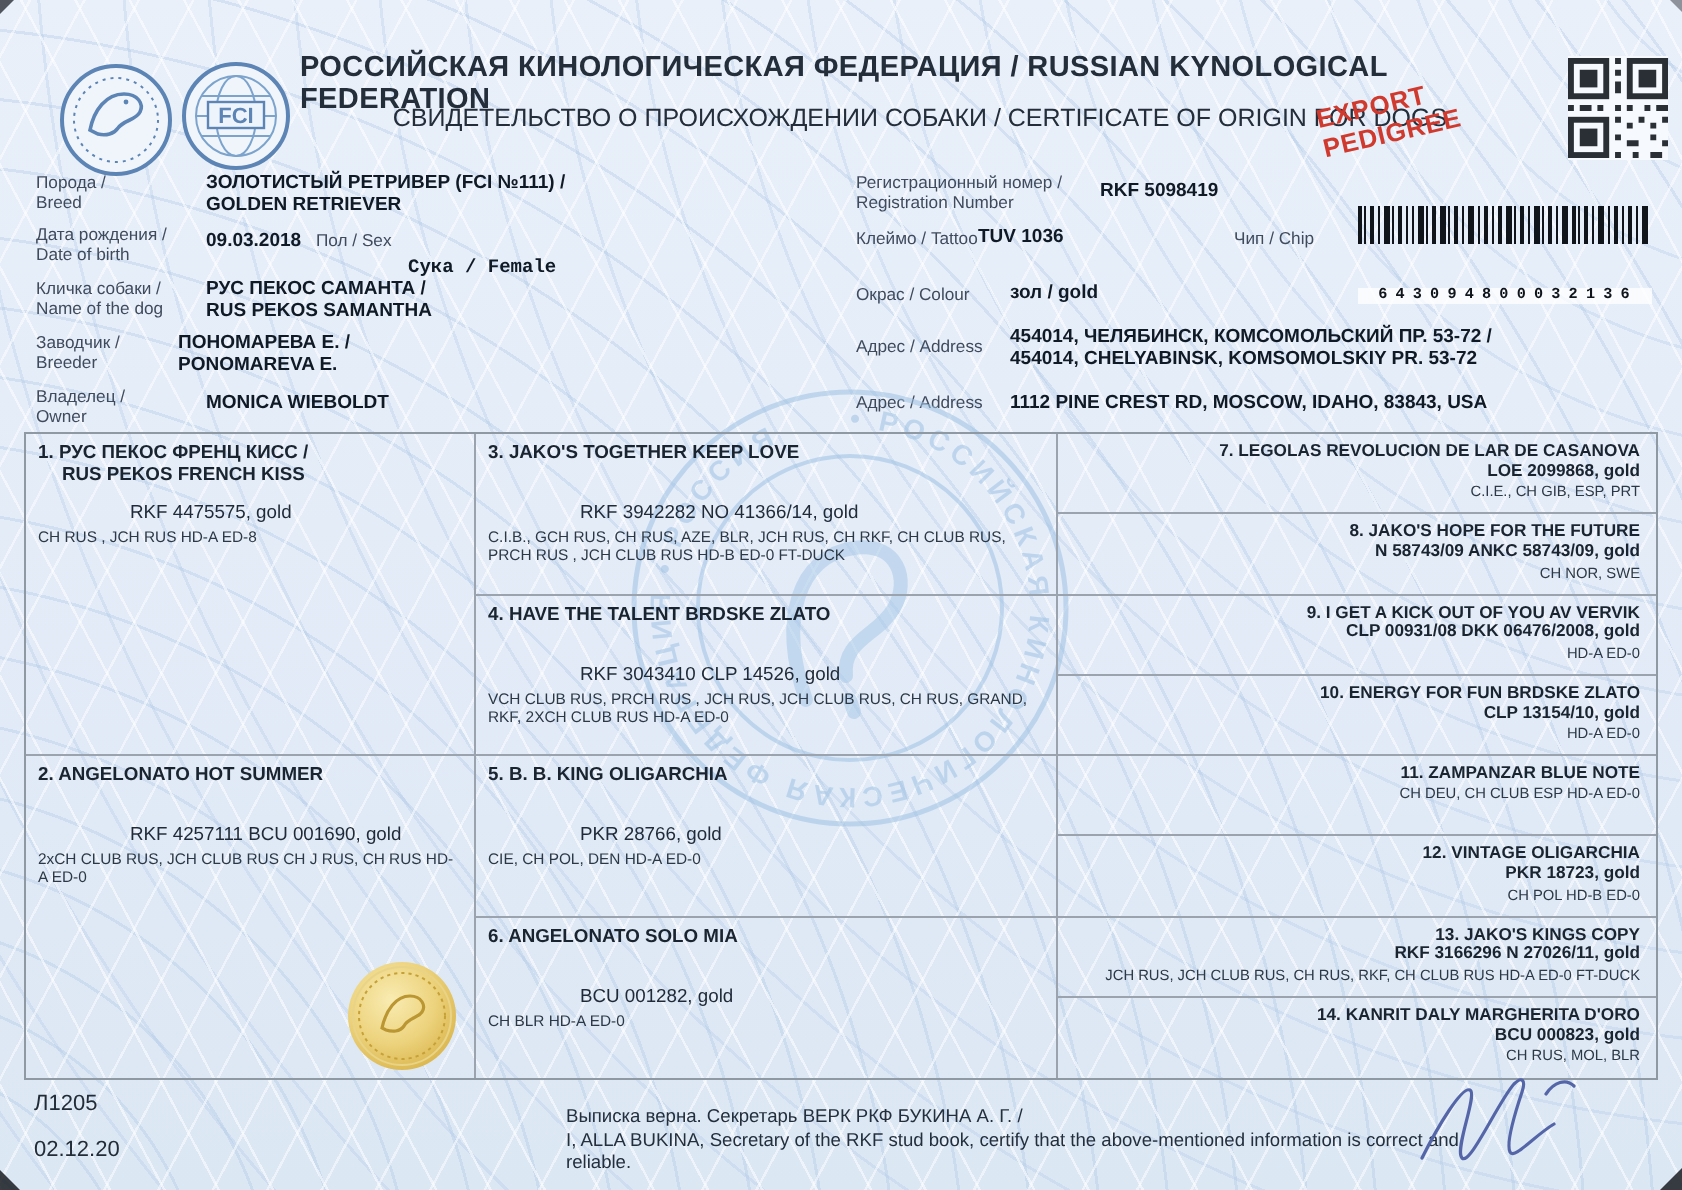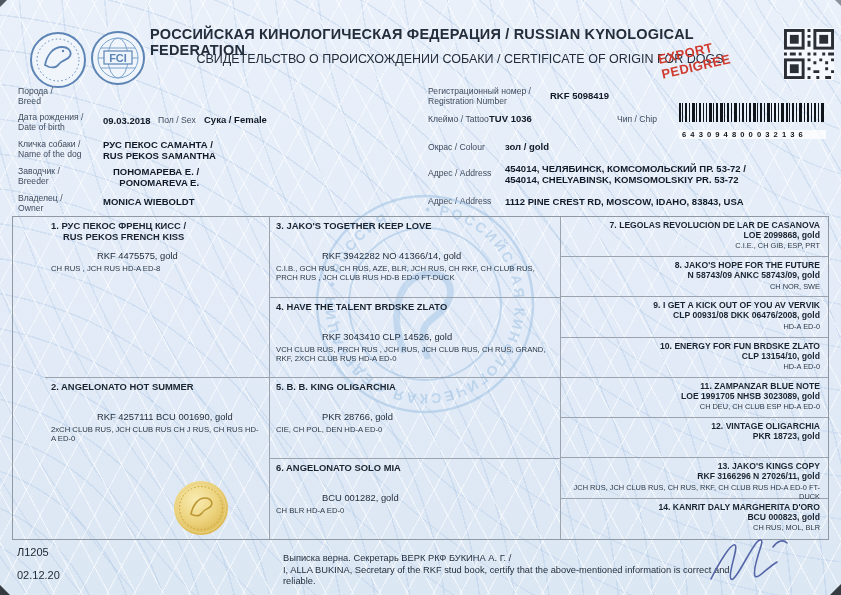--- a/index.html
+++ b/index.html
@@ -23,30 +23,30 @@
   .title2{position:absolute;left:150px;top:52px;width:620px;text-align:center;font-size:12.5px;font-weight:normal;color:#242e3b;}
   .export-stamp{position:absolute;left:660px;top:52px;width:120px;color:#d03a2e;font-size:13px;font-weight:bold;letter-spacing:.4px;transform:rotate(-13deg);transform-origin:left center;}
   .qr{position:absolute;left:784px;top:28px;width:50px;height:52px;background:#f6f9fd;}
 
   
   .flabel{position:absolute;font-size:8.6px;line-height:10.2px;color:#3f4b5d;white-space:pre-line;}
   .fvalue{position:absolute;font-size:9.5px;line-height:11px;font-weight:bold;color:#101a27;white-space:pre-line;}
 
   
   .barcode-wrap{position:absolute;left:679px;top:103px;width:147px;}
-  .barcode-digits{font-family:Liberation Sans, sans-serif;font-size:7.6px;font-weight:bold;letter-spacing:4.1px;color:#10151c;background:rgba(255,255,255,.75);margin-top:4px;padding-left:3px;}
+  .barcode-digits{font-family:Liberation Mono, monospace;font-size:7.6px;font-weight:bold;letter-spacing:4.1px;color:#10151c;text-align:center;background:rgba(255,255,255,.75);margin-top:17px;padding-left:3px;}
 
   
   .watermark{position:absolute;left:303px;top:182px;opacity:.55;z-index:1;}
   .goldseal{position:absolute;left:173px;top:480px;width:56px;height:56px;z-index:6;}
 
   
   .ptable{position:absolute;left:12px;top:216px;width:817px;height:324px;display:flex;border:1.5px solid #8f99a4;box-sizing:border-box;z-index:5;}
   .pcol{display:flex;flex-direction:column;box-sizing:border-box;}
-  .pcol1{width:225px;border-right:1px solid #9aa3ae;margin-left:32px;}
+  .pcol1{width:225px;border-right:1px solid #9aa3ae;}
   .pcol2{width:291px;border-right:1px solid #9aa3ae;}
   .pcol3{flex:1;text-align:right;}
   .cell{position:relative;box-sizing:border-box;border-bottom:1px solid #9aa3ae;padding:4px 8px 3px 6px;}
   .cell:last-child{border-bottom:none;}
   .c1{height:161px;}
   .c2{height:80.6px;}
   .c3{height:40.4px;}
   .cname{font-size:9.4px;line-height:10.8px;font-weight:bold;color:#1a2431;white-space:pre-line;padding-left:12px;text-indent:-12px;}
   .c12 .creg{position:absolute;left:6px;top:33px;font-size:9.4px;color:#1f2937;padding-left:46px;}
   .c12 .chon{position:absolute;left:6px;top:47px;right:6px;font-size:7.7px;line-height:9.2px;color:#2c3846;}
@@ -106,32 +106,34 @@
         <rect x="36" y="6" width="9" height="9"></rect>
       <rect x="0" y="30" width="21" height="21"></rect>
         <rect x="3" y="33" width="15" height="15" fill="#f6f9fd"></rect>
         <rect x="6" y="36" width="9" height="9"></rect>
       <path d="M24,0h3v3h-3z M24,6h3v3h-3z M24,12h3v6h-3z M0,24h3v3h-3z M6,24h6v3h-6z M15,24h3v3h-3z M24,24h3v3h-3z M30,24h3v3h-3z M39,24h3v3h-3z M45,24h6v3h-6z M24,30h3v3h-3z M30,33h3v3h-3z M36,30h3v3h-3z M42,33h3v3h-3z M48,30h3v3h-3z M24,39h3v3h-3z M30,42h6v3h-6z M42,39h3v3h-3z M48,42h3v3h-3z M24,48h3v3h-3z M33,48h3v3h-3z M42,48h6v3h-6z"></path>
     </g>
   </svg>
 
   <div class="flabel" style="left:18px;top:86px;">Порода /
 Breed</div>
+  <div class="fvalue" style="left:103px;top:86px;">ЗОЛОТИСТЫЙ РЕТРИВЕР (FCI №111) /
+GOLDEN RETRIEVER</div>
   <div class="flabel" style="left:18px;top:112px;">Дата рождения /
 Date of birth</div>
   <div class="fvalue" style="left:103px;top:115px;">09.03.2018</div>
   <div class="flabel" style="left:158px;top:115px;">Пол / Sex</div>
-  <div class="fvalue" style="left:204px;top:114px;">Сука / Female</div>
+  <div class="fvalue" style="left:204px;top:128px;font-family:Liberation Mono, monospace;">Сука / Female</div>
   <div class="flabel" style="left:18px;top:139px;">Кличка собаки /
 Name of the dog</div>
   <div class="fvalue" style="left:103px;top:139px;">РУС ПЕКОС САМАНТА /
 RUS PEKOS SAMANTHA</div>
   <div class="flabel" style="left:18px;top:166px;">Заводчик /
 Breeder</div>
-  <div class="fvalue" style="left:113px;top:166px;text-align:right;">ПОНОМАРЕВА Е. /
+  <div class="fvalue" style="left:89px;top:166px;">ПОНОМАРЕВА Е. /
 PONOMAREVA E.</div>
   <div class="flabel" style="left:18px;top:193px;">Владелец /
 Owner</div>
   <div class="fvalue" style="left:103px;top:196px;">MONICA WIEBOLDT</div>
 
   <div class="flabel" style="left:428px;top:86px;">Регистрационный номер /
 Registration Number</div>
   <div class="fvalue" style="left:550px;top:90px;">RKF 5098419</div>
   <div class="flabel" style="left:428px;top:114px;">Клеймо / Tattoo</div>
   <div class="fvalue" style="left:489px;top:113px;">TUV 1036</div>
@@ -246,26 +248,26 @@
         <div class="creg">CLP 00931/08  DKK 06476/2008, gold</div>
         <div class="chon">HD-A ED-0</div>
       </div>
       <div class="cell c3">
         <div class="cname"><span>10.</span> <span>ENERGY FOR FUN BRDSKE ZLATO</span></div>
         <div class="creg">CLP 13154/10, gold</div>
         <div class="chon">HD-A ED-0</div>
       </div>
       <div class="cell c3">
         <div class="cname"><span>11.</span> <span>ZAMPANZAR BLUE NOTE</span></div>
-        <div class="creg">LOE 1991705   NHSB 3023089, gold</div>
         <div class="chon">CH DEU, CH CLUB  ESP   HD-A ED-0</div>
       </div>
       <div class="cell c3">
         <div class="cname"><span>12.</span> <span>VINTAGE OLIGARCHIA</span></div>
         <div class="creg">PKR 18723, gold</div>
+        <div class="chon">CH POL   HD-B ED-0</div>
       </div>
       <div class="cell c3">
         <div class="cname"><span>13.</span> <span>JAKO'S KINGS COPY</span></div>
         <div class="creg">RKF 3166296 N 27026/11, gold</div>
         <div class="chon">JCH RUS, JCH CLUB RUS, CH RUS, RKF, CH CLUB RUS   HD-A ED-0   FT-DUCK</div>
       </div>
       <div class="cell c3">
         <div class="cname"><span>14.</span> <span>KANRIT DALY MARGHERITA D'ORO</span></div>
         <div class="creg">BCU 000823, gold</div>
         <div class="chon">CH RUS, MOL, BLR</div>

